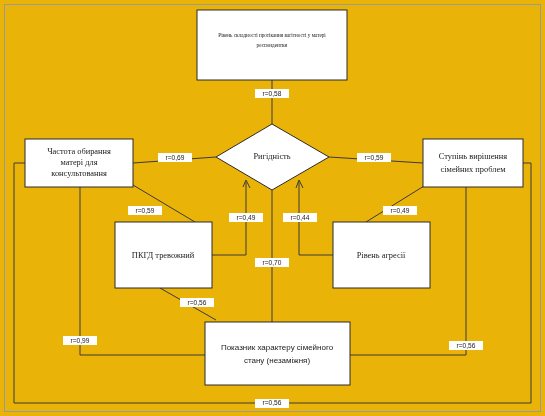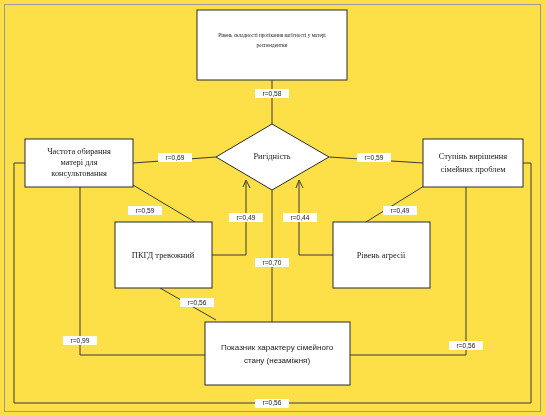--- a/index.html
+++ b/index.html
@@ -7,21 +7,21 @@
     padding: 0;
     background: #ffffff;
   }
   body {
     font-family: "Liberation Serif", serif;
   }
   #canvas {
     position: relative;
     width: 545px;
     height: 416px;
-    background: #fde047;
+    background: #eab308;
     overflow: hidden;
   }
   #diagram-svg {
     display: block;
     width: 545px;
     height: 416px;
   }
   .frame-rect {
     fill: none;
     stroke: #9a9a9a;

